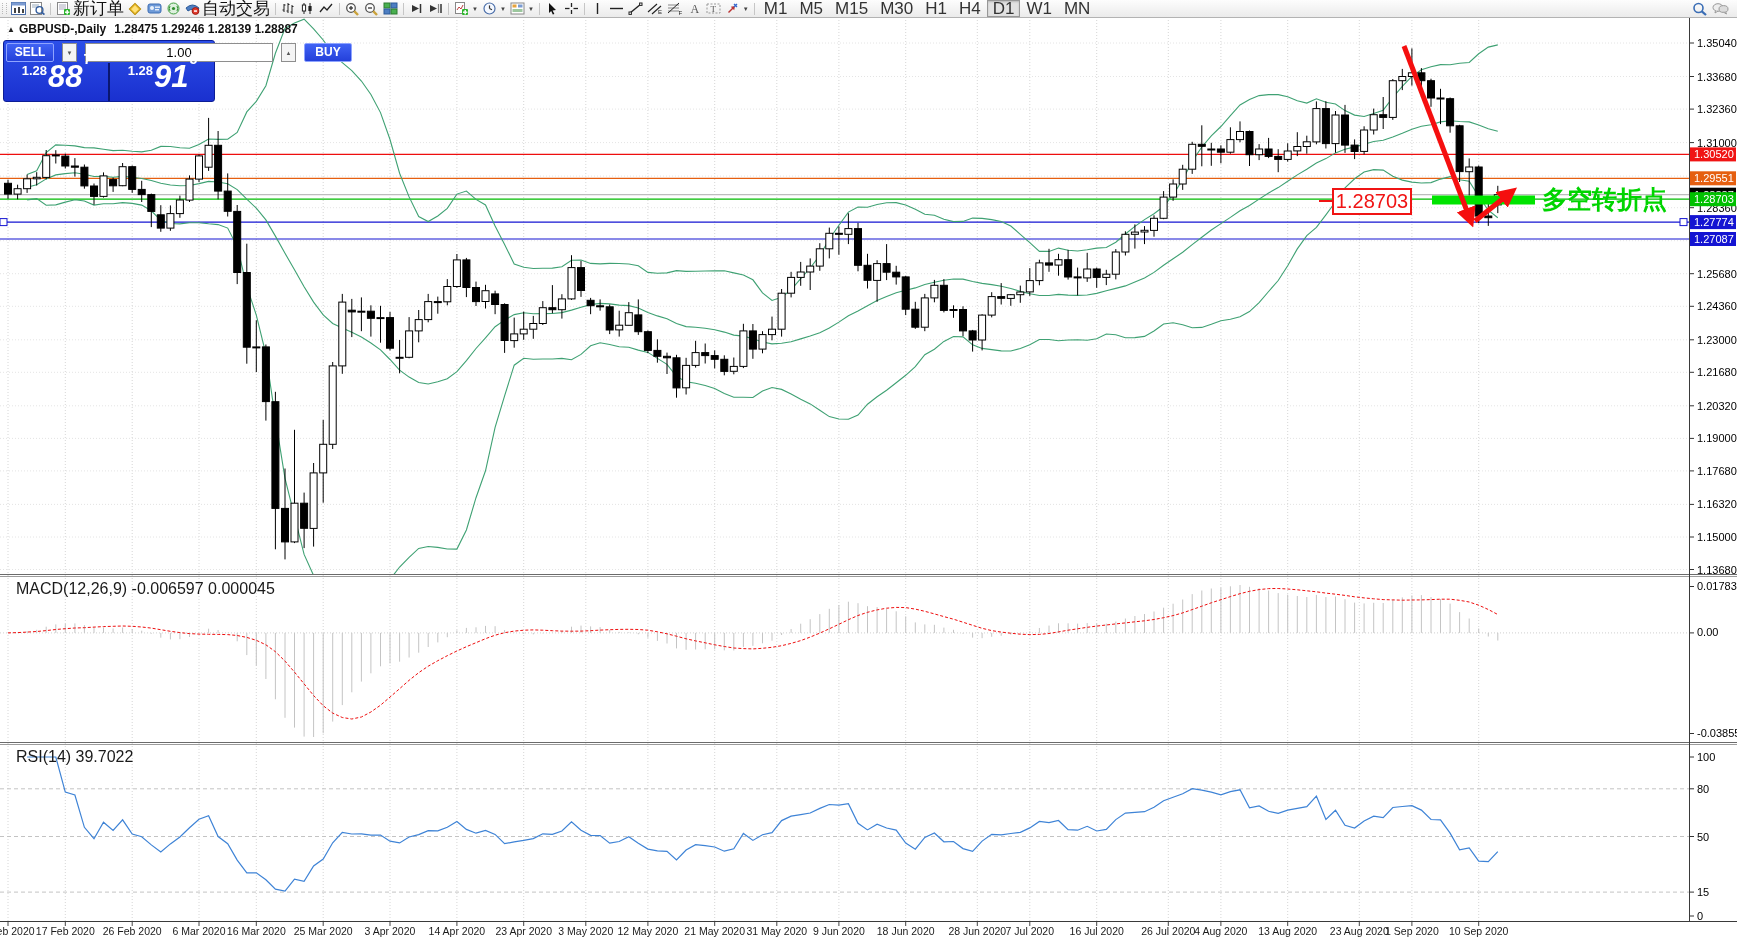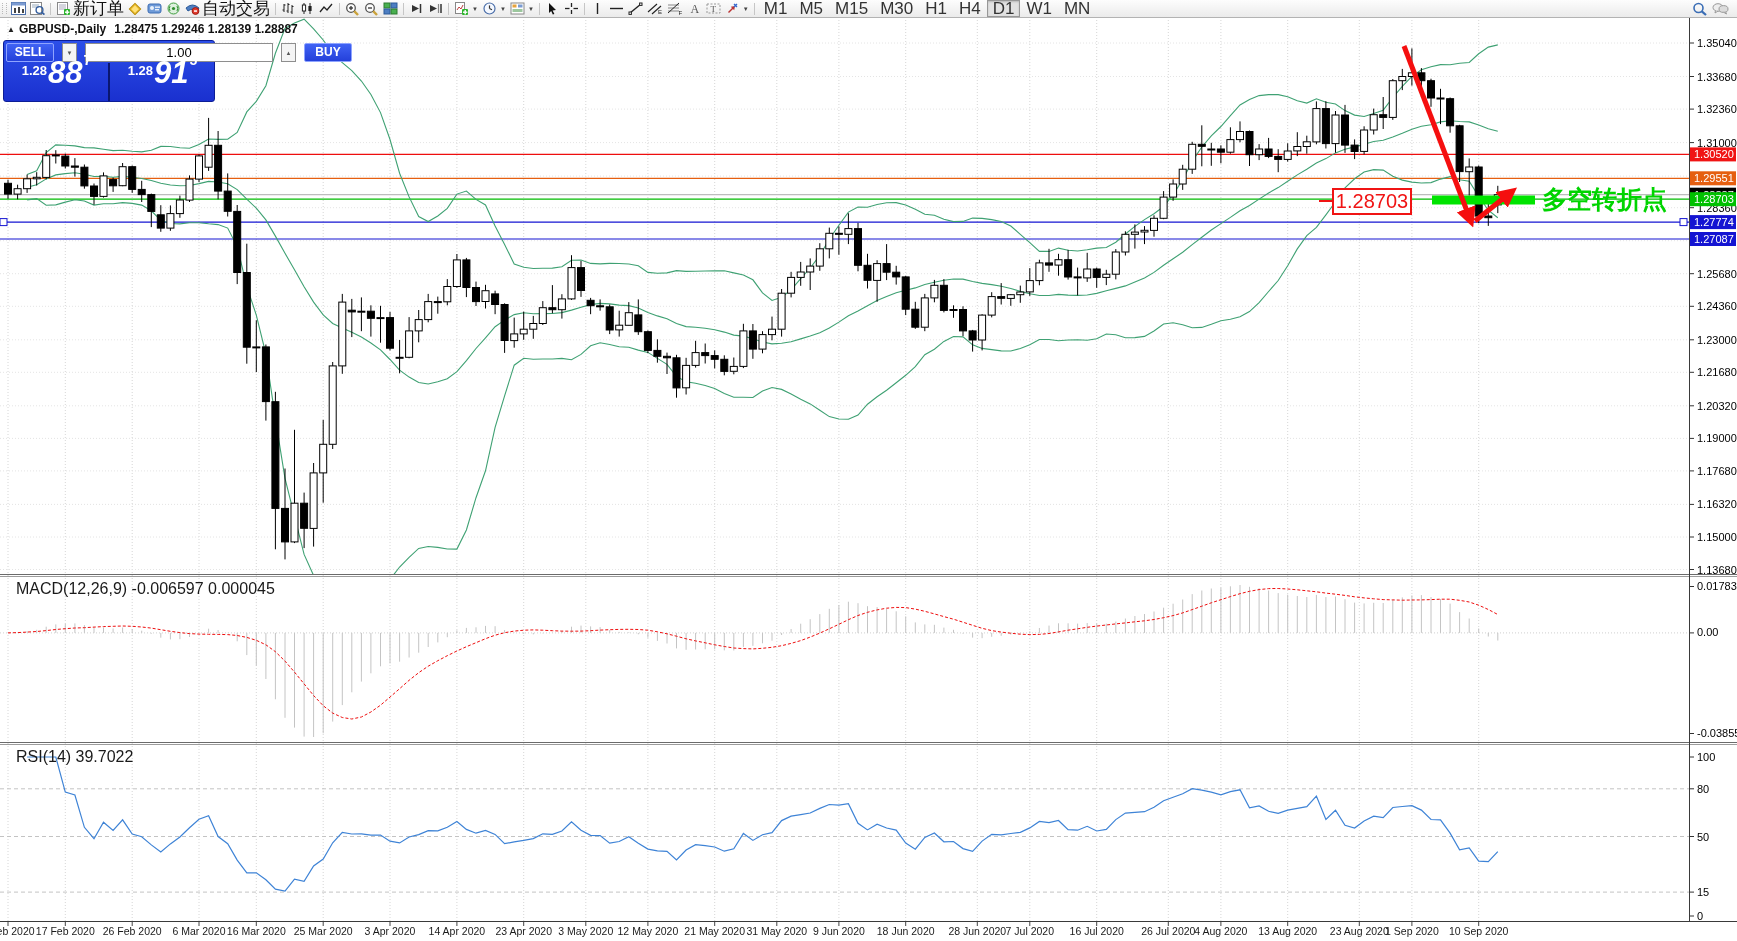--- a/index.html
+++ b/index.html
@@ -27,21 +27,21 @@
   #ocp{position:absolute;left:3px;top:40px;width:212px;height:62px;z-index:30;border-radius:3px;
     background:linear-gradient(#2c4fe9,#1a30cf);border:1px solid #0c1d96;box-sizing:border-box;color:#fff;}
   #ocp .row1{display:flex;height:22px;padding:2px 2px 0 2px;gap:8px;box-sizing:border-box;}
   .obtn{flex:0 0 48px;background:linear-gradient(#4063f4,#2440da);border:1px solid #8fa4ff;border-radius:2px;
     color:#fff;font-weight:bold;font-size:12px;text-align:center;line-height:17px;height:19px;box-sizing:border-box;}
   .spin{flex:0 0 15px;height:19px;background:#f4f4f4;border:1px solid #8e8e8e;color:#555;font-size:6px;
     display:flex;align-items:center;justify-content:center;box-sizing:border-box;}
   #vol{flex:1;height:19px;background:#fff;color:#000;font-size:13px;text-align:center;padding:0 5px;
     border:1px solid #8e8e8e;box-sizing:border-box;font-family:"Liberation Sans",sans-serif;}
   #ocp .row2{display:flex;height:38px;}
-  .phalf{flex:1;display:flex;align-items:center;justify-content:center;padding-bottom:20px;box-sizing:border-box;}
+  .phalf{flex:1;display:flex;align-items:flex-start;justify-content:center;padding-bottom:20px;box-sizing:border-box;}
   .phalf.left{border-right:2px solid #0a1670;}
   .psmall{font-size:13px;font-weight:bold;margin:0 1px 3px 0;}
   .pbig{font-size:31px;font-weight:bold;line-height:27px;letter-spacing:0;font-style:italic;}
   .psup{font-size:14px;font-weight:bold;position:relative;top:-12px;left:1px;}
   
   .panelabel{position:absolute;left:16px;z-index:20;font-size:16px;color:#1a1a1a;}
   #macd-label{top:580px;} #rsi-label{top:748px;}
   #chart-canvas{position:absolute;left:0;top:0;z-index:1;}
 </style>
 </head>

